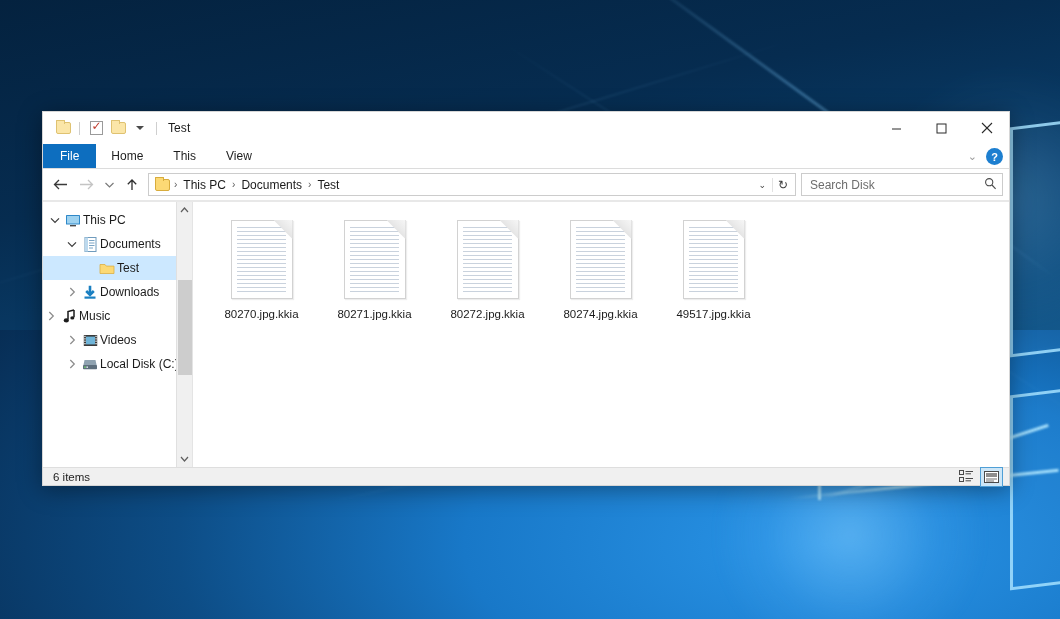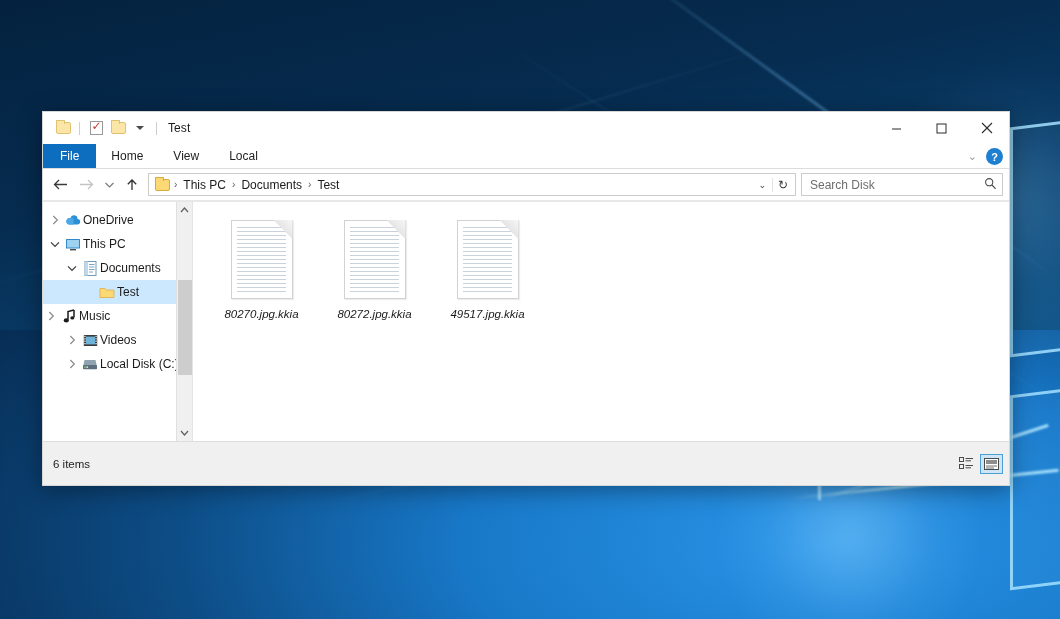--- a/index.html
+++ b/index.html
@@ -205,21 +205,20 @@
     flex: 1; background: #ffffff; position: relative; padding: 12px 0 0 0;
     overflow: hidden;
   }
   .grid {
     display: flex; flex-wrap: wrap; padding-left: 12px; gap: 0;
   }
   .file-item {
     width: 113px; height: 118px;
     display: flex; flex-direction: column; align-items: center;
     padding-top: 6px;
-    font-style: italic;
   }
   .doc-icon {
     width: 62px; height: 79px; position: relative;
     background: #ffffff;
     border: 1px solid #d2d2d2;
     border-top-right-radius: 0;
     box-shadow: 1px 1px 1px rgba(0,0,0,0.07);
   }
   .doc-lines {
     position: absolute; left: 5px; right: 6px; top: 6px; bottom: 6px;
@@ -233,21 +232,21 @@
     background: #ffffff;
     clip-path: polygon(0 0, 100% 0, 100% 100%);
     background: linear-gradient(45deg, #cfcfcf 0%, #e9e9e9 60%, #f7f7f7 100%);
   }
   .file-label {
     margin-top: 9px; font-size: 11.5px; color: #1b1b1b; text-align: center;
     white-space: nowrap;
   }
 
   .statusbar {
-    height: 44px; background: #f0f0f0; border-top: 1px solid #dedede;
+    height: 18px; background: #f0f0f0; border-top: 1px solid #dedede;
     display: flex; align-items: center; padding: 0 6px 0 10px;
     font-size: 11.5px; color: #1f1f1f;
   }
   .status-spacer { flex: 1; }
   .viewbtns { display: flex; align-items: center; gap: 2px; }
   .vbtn {
     width: 23px; height: 20px; display: flex; align-items: center; justify-content: center;
   }
   .vbtn.active { background: #cde6f7; border: 1px solid #4f9fd6; }
 </style>
@@ -305,22 +304,22 @@
               <line x1="1" y1="1" x2="11" y2="11" stroke="#2b2b2b" stroke-width="1.1"></line>
               <line x1="11" y1="1" x2="1" y2="11" stroke="#2b2b2b" stroke-width="1.1"></line>
             </svg>
         </div>
       </div>
     </div>
 
     <div class="ribbon-tabs">
       <div class="tab file">File</div>
       <div class="tab">Home</div>
+      <div class="tab">This</div>
       <div class="tab">View</div>
-      <div class="tab">Local</div>
       <div class="ribbon-right">
         <div class="chev-collapse">⌄</div>
         <div class="help-btn">?</div>
       </div>
     </div>
 
     <div class="navbar">
       <div class="navbtn">
         <svg width="15" height="13" viewBox="0 0 15 13">
             <path d="M6 2 L1.5 6.5 L6 11 M1.8 6.5 H14" stroke="#3a3a3a" stroke-width="1.3" fill="none"></path>
@@ -368,36 +367,20 @@
               <line x1="8" y1="8" x2="11.6" y2="11.8" stroke="#4a4a4a" stroke-width="1.1"></line>
             </svg>
         </span>
       </div>
     </div>
 
     <div class="body">
       <div class="sidebar">
         <div class="tree" id="tree">
             <div class="tree-item" style="padding-left: 4px;">
-              <span class="twisty">
-                <svg width="7" height="10" viewBox="0 0 7 10">
-                  <path d="M1.3 1 L5.3 5 L1.3 9" stroke="#8a8a8a" stroke-width="1.2" fill="none"></path>
-                </svg>
-              </span>
-              <span class="ti-icon">
-                <span style="display: flex; align-items: center;">
-                  <svg width="16" height="12" viewBox="0 0 16 12">
-                    <path d="M4 10.5 h8.2 a2.8 2.8 0 0 0 .3-5.6 A3.6 3.6 0 0 0 5.4 4 A2.9 2.9 0 0 0 4 10.5 Z" fill="#2b8fd6"></path>
-                    <path d="M4 10.5 h4.5 V4.2 A3.6 3.6 0 0 0 5.4 4 A2.9 2.9 0 0 0 4 10.5 Z" fill="#4aa8e8"></path>
-                  </svg>
-                </span>
-              </span>
-              <span class="ti-label">OneDrive</span>
-            </div>
-            <div class="tree-item" style="padding-left: 4px;">
               <span class="twisty open">
                 <svg width="10" height="7" viewBox="0 0 10 7">
                   <path d="M1 1.3 L5 5.3 L9 1.3" stroke="#3a3a3a" stroke-width="1.2" fill="none"></path>
                 </svg>
               </span>
               <span class="ti-icon">
                 <span style="display: flex; align-items: center;">
                   <svg width="16" height="13" viewBox="0 0 16 13">
                     <rect x="1" y="1" width="14" height="9.5" rx="0.6" fill="#2f88c8"></rect>
                     <rect x="2" y="2" width="12" height="7.5" fill="#9ed2f0"></rect>
@@ -430,20 +413,36 @@
             <div class="tree-item selected" style="padding-left: 38px;">
               <span class="twisty"></span>
               <span class="ti-icon">
                 <span style="display: flex; align-items: center;">
                   <svg width="16" height="13" viewBox="0 0 16 13">
                     <path d="M1 2.5 h5 l1.3 1.6 H15 v7.4 H1 Z" fill="#fcd975" stroke="#dcae44" stroke-width="0.8"></path>
                   </svg>
                 </span>
               </span>
               <span class="ti-label">Test</span>
+            </div>
+            <div class="tree-item" style="padding-left: 21px;">
+              <span class="twisty">
+                <svg width="7" height="10" viewBox="0 0 7 10">
+                  <path d="M1.3 1 L5.3 5 L1.3 9" stroke="#8a8a8a" stroke-width="1.2" fill="none"></path>
+                </svg>
+              </span>
+              <span class="ti-icon">
+                <span style="display: flex; align-items: center;">
+                  <svg width="14" height="15" viewBox="0 0 14 15">
+                    <path d="M7 0.8 V8.5 M3.2 6 L7 9.8 L10.8 6" stroke="#1a7fc1" stroke-width="2.6" fill="none"></path>
+                    <rect x="1.5" y="11.5" width="11" height="2.2" fill="#1a7fc1"></rect>
+                  </svg>
+                </span>
+              </span>
+              <span class="ti-label">Downloads</span>
             </div>
             <div class="tree-item" style="">
               <span class="twisty">
                 <svg width="7" height="10" viewBox="0 0 7 10">
                   <path d="M1.3 1 L5.3 5 L1.3 9" stroke="#8a8a8a" stroke-width="1.2" fill="none"></path>
                 </svg>
               </span>
               <span class="ti-icon">
                 <span style="display: flex; align-items: center;">
                   <svg width="13" height="15" viewBox="0 0 13 15">
@@ -525,21 +524,35 @@
                 <div class="doc-lines"></div>
                 <div class="doc-fold-mask"></div>
               </div>
               <div class="file-label">80270.jpg.kkia</div>
             </div>
             <div class="file-item">
               <div class="doc-icon">
                 <div class="doc-lines"></div>
                 <div class="doc-fold-mask"></div>
               </div>
+              <div class="file-label">80271.jpg.kkia</div>
+            </div>
+            <div class="file-item">
+              <div class="doc-icon">
+                <div class="doc-lines"></div>
+                <div class="doc-fold-mask"></div>
+              </div>
               <div class="file-label">80272.jpg.kkia</div>
+            </div>
+            <div class="file-item">
+              <div class="doc-icon">
+                <div class="doc-lines"></div>
+                <div class="doc-fold-mask"></div>
+              </div>
+              <div class="file-label">80274.jpg.kkia</div>
             </div>
             <div class="file-item">
               <div class="doc-icon">
                 <div class="doc-lines"></div>
                 <div class="doc-fold-mask"></div>
               </div>
               <div class="file-label">49517.jpg.kkia</div>
             </div>
           </div>
       </div>

